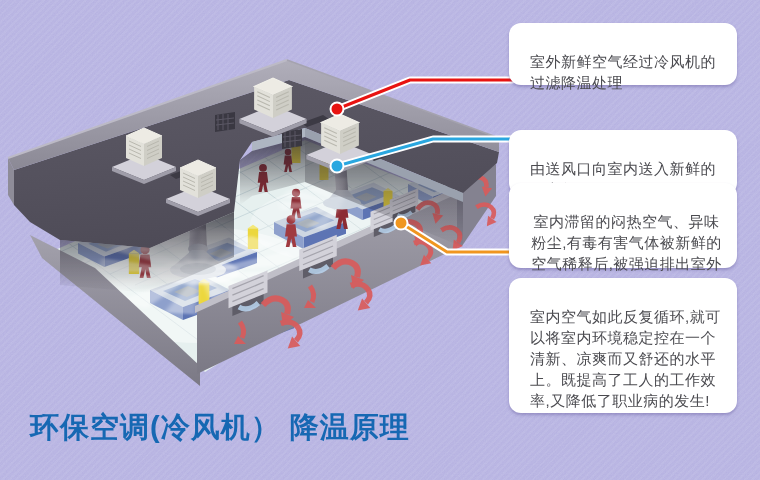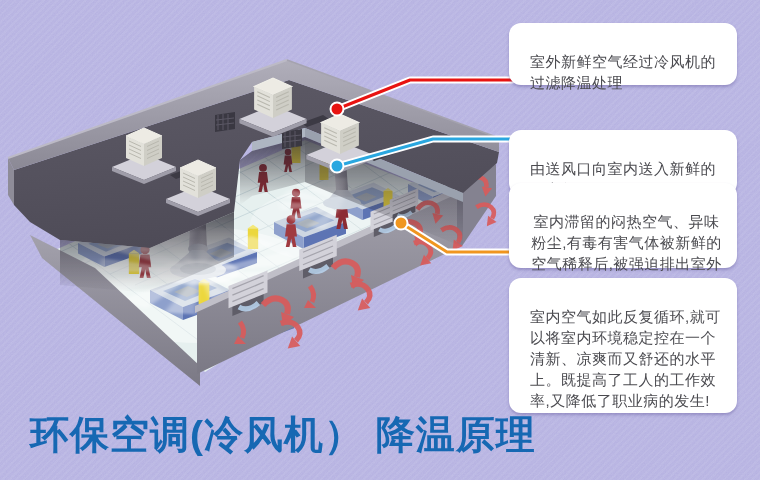--- a/index.html
+++ b/index.html
@@ -9,21 +9,21 @@
       background-image:repeating-linear-gradient(135deg,rgba(255,255,255,.06) 0 2px,rgba(255,255,255,0) 2px 5px);}
   .scene{position:absolute;left:0;top:0;}
   .callout{position:absolute;left:509px;width:228px;background:#fff;border-radius:12px;
            box-shadow:0 2px 3px rgba(80,70,140,.35);
            color:#4b4b50;font-size:15px;line-height:21px;letter-spacing:.5px;
            padding:28px 14px 0 21px;box-sizing:border-box;}
   .c1{top:23px;height:62px;}
   .c2{top:102px;height:65px;margin-top:28px;}
   .c3{top:183px;height:85px;text-align:center;}
   .c4{top:278px;height:135px;}
-  .title{position:absolute;left:30px;top:408px;font-size:39px;font-weight:bold;
+  .title{position:absolute;left:30px;top:408px;font-size:29px;font-weight:bold;
          color:#1668b3;letter-spacing:1px;white-space:nowrap;}
 </style>
 </head>
 <body>
 
 <div class="bg"></div>
 
 <svg class="scene" width="760" height="480" viewBox="0 0 760 480">
   <defs>
     <linearGradient id="roofG" x1="0" y1="0" x2="0.25" y2="1">

